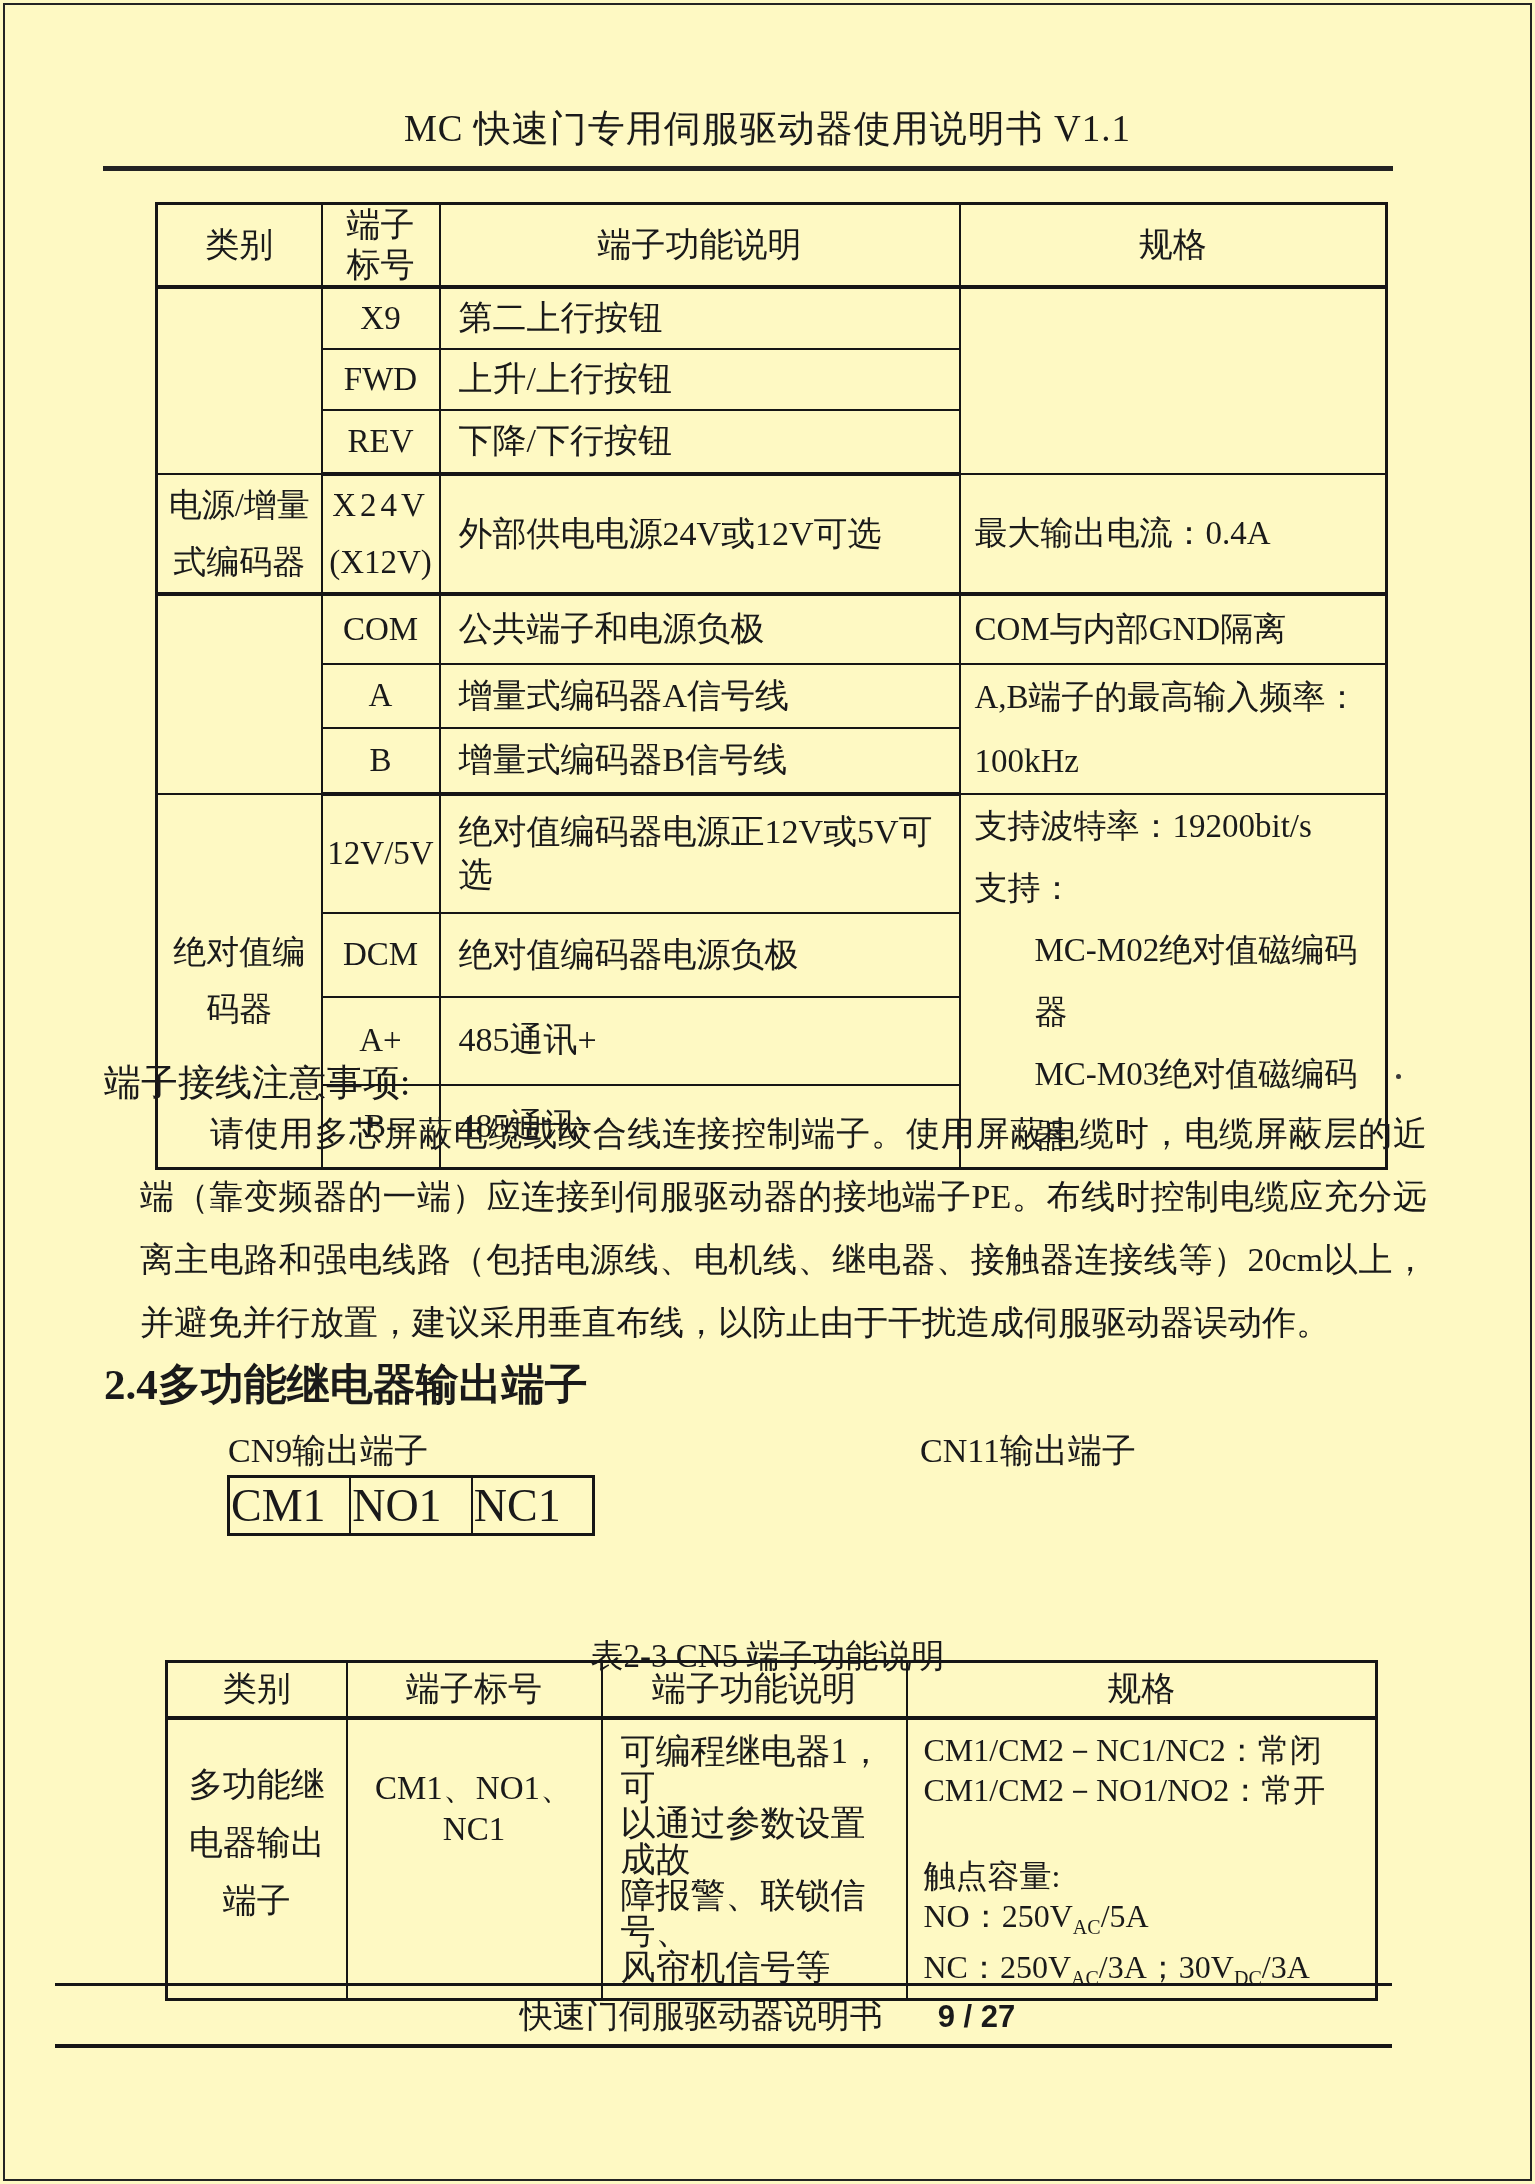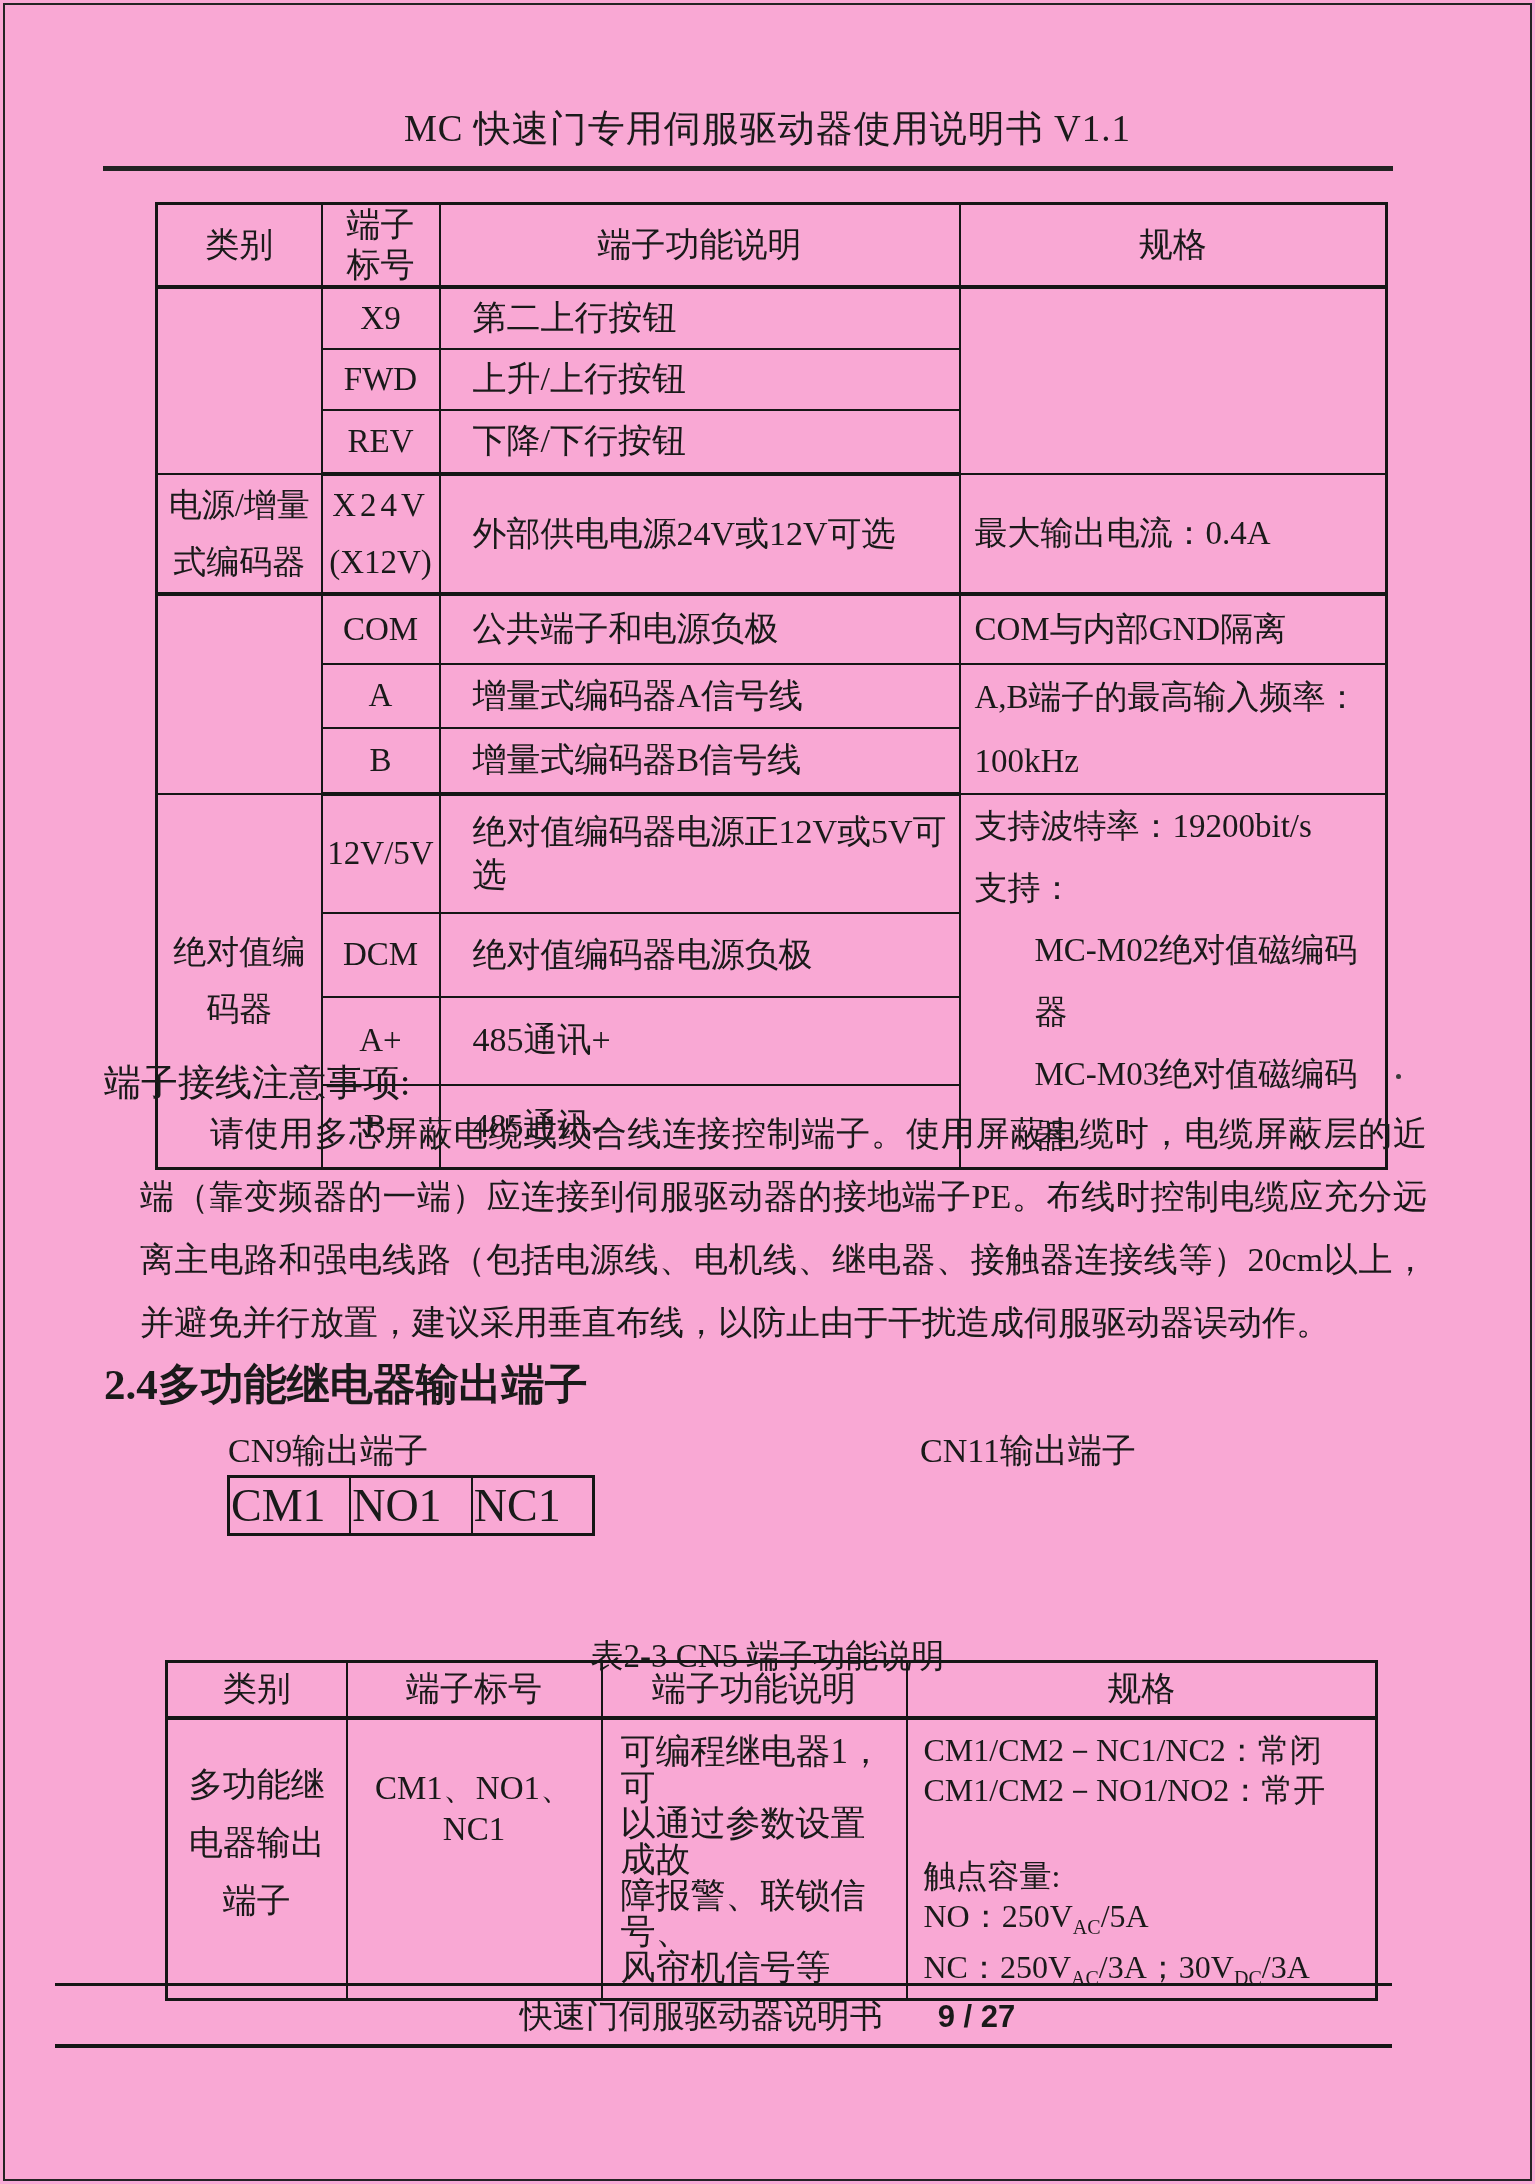--- a/index.html
+++ b/index.html
@@ -1,35 +1,35 @@
 <!DOCTYPE html>
 <html><head>
 <meta charset="utf-8">
 <style>
   html,body{margin:0;padding:0;background:#d9d9d9;}
   .page{
-    position:relative;width:1535px;height:2184px;background:#f9a8d4;
+    position:relative;width:1535px;height:2184px;background:#fef9c3;
     font-family:"Liberation Serif","DejaVu Serif",serif;color:#1a1a1a;
     overflow:hidden;box-sizing:border-box;
   }
   .page *{box-sizing:border-box;}
   .page-border{position:absolute;inset:3px;border:2px solid #242424;pointer-events:none;}
 
   .header-title{position:absolute;top:104px;left:0;width:100%;text-align:center;font-size:37px;letter-spacing:1px;}
   .header-rule{position:absolute;left:103px;top:166px;width:1290px;height:3px;border-top:2px solid #232323;border-bottom:3px solid #232323;}
 
   table{border-collapse:collapse;table-layout:fixed;}
 
   
   .t1{position:absolute;left:155px;top:202px;width:1230px;border:3px solid #161616;}
   .t1 td{border:2px solid #161616;font-size:33px;text-align:center;vertical-align:middle;padding:0;line-height:1.25;}
   .t1 tr.hdr td{font-size:34px;border-bottom:4px solid #161616;}
   .t1 tr.hdr .hdr2 div{line-height:40px;}
   .t1 tr.gb td{border-bottom:4px solid #161616;margin-top:22px;}
-  .t1 td.desc{text-align:left;padding-left:32px;font-size:34px;}
+  .t1 td.desc{text-align:left;padding-left:18px;font-size:34px;}
   .t1 td.spec{text-align:left;padding-left:14px;font-size:33px;}
   .t1 td.cat div{line-height:57px;}
   .t1 td.lab2 div{line-height:57px;}
   .t1 td.lab2 .wide{letter-spacing:4px;}
   .t1 td.ab-spec{line-height:64px;}
   .t1 td.abs-spec{line-height:62px;}
   .t1 td.abs-spec .indent{padding-left:60px;}
 
   
   .notes-heading{position:absolute;left:104px;top:1058px;font-size:37px;}

